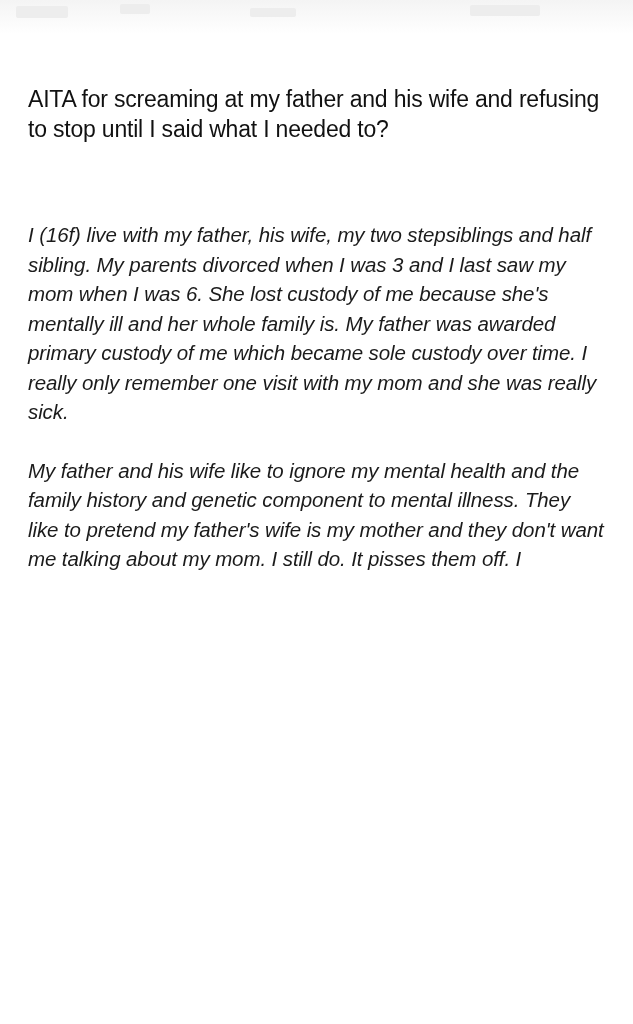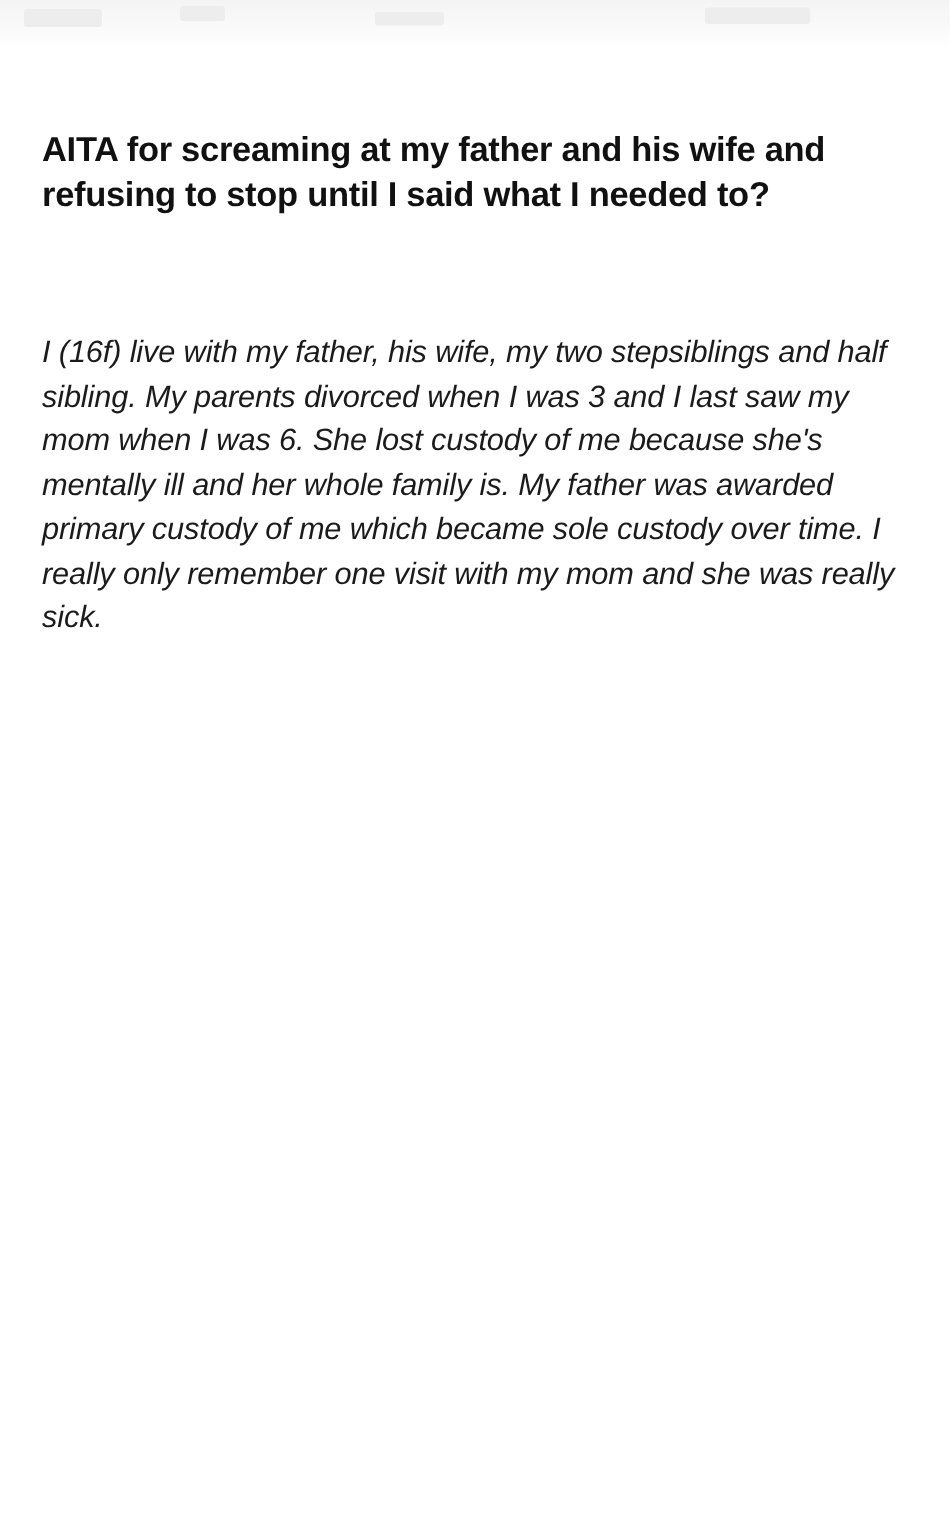--- a/index.html
+++ b/index.html
@@ -21,21 +21,21 @@
     background: #ffffff;
     box-sizing: border-box;
     padding: 0 28px;
   }
   .top-spacer {
     height: 84px;
   }
   .post-title {
     font-size: 23px;
     line-height: 30px;
-    font-weight: bold;
+    font-weight: normal;
     letter-spacing: -0.2px;
     color: #111111;
     margin: 0;
   }
   .title-gap {
     height: 76px;
   }
   .post-body p {
     font-size: 20.5px;
     line-height: 29.5px;
@@ -88,16 +88,17 @@
   </div>
 
   <div class="top-spacer"></div>
 
   <h1 class="post-title">AITA for screaming at my father and his wife and refusing to stop until I said what I needed to?</h1>
 
   <div class="title-gap"></div>
 
   <div class="post-body">
     <p>I (16f) live with my father, his wife, my two stepsiblings and half sibling. My parents divorced when I was 3 and I last saw my mom when I was 6. She lost custody of me because she's mentally ill and her whole family is. My father was awarded primary custody of me which became sole custody over time. I really only remember one visit with my mom and she was really sick.</p>
+    <p>My father and his wife like to ignore my mental health and the family history and genetic component to mental illness. They like to pretend my father's wife is my mother and they don't want me talking about my mom. I still do. It pisses them off. I</p>
   </div>
 
   <div class="fade-bottom"></div>
 </div>
 
 </body></html>

